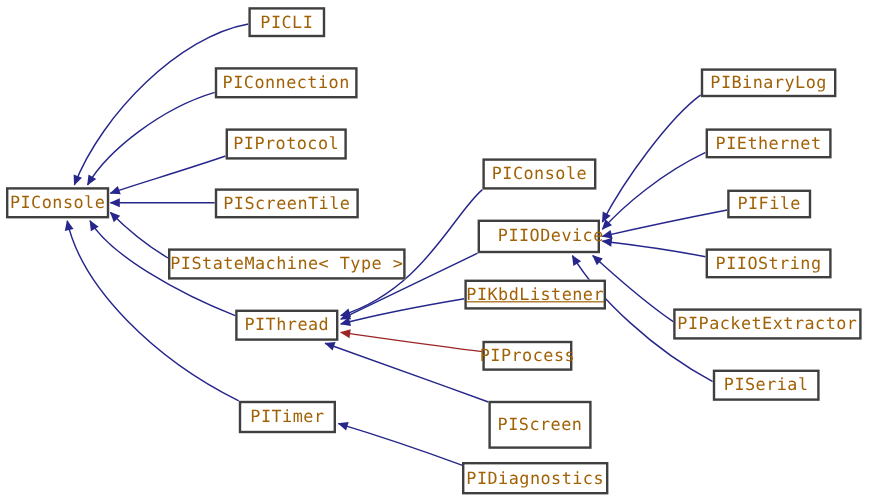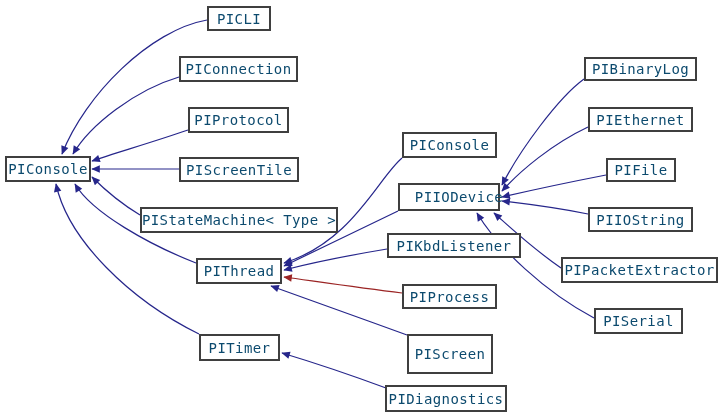--- a/index.html
+++ b/index.html
@@ -15,21 +15,21 @@
     position: absolute;
     left: 0; top: 0;
     z-index: 1;
     pointer-events: none;
   }
   .node {
     position: absolute;
     box-sizing: border-box;
     background: #ffffff;
     border: 2px solid #3f3f3f;
-    color: #0c4a6e;
+    color: #a16207;
     font-size: 14px;
     line-height: 1;
     display: flex;
     align-items: center;
     justify-content: center;
     white-space: pre;
     z-index: 2;
     letter-spacing: 0.4px;
     cursor: pointer;
   }
@@ -79,22 +79,22 @@
   <div class="node root" style="left:5px; top:156px; width:86px; height:26px;">PIConsole</div>
   <div class="node" style="left:207px; top:6px; width:64px; height:25px;">PICLI</div>
   <div class="node" style="left:179px; top:56px; width:119px; height:26px;">PIConnection</div>
   <div class="node" style="left:188px; top:107px; width:101px; height:26px;">PIProtocol</div>
   <div class="node" style="left:179px; top:157px; width:120px; height:25px;">PIScreenTile</div>
   <div class="node" style="left:140px; top:207px; width:198px; height:26px;">PIStateMachine&lt; Type &gt;</div>
   <div class="node" style="left:196px; top:258px; width:86px; height:26px;">PIThread</div>
   <div class="node" style="left:199px; top:334px; width:81px; height:27px;">PITimer</div>
   <div class="node" style="left:402px; top:132px; width:95px; height:26px;">PIConsole</div>
   <div class="node" style="left:398px; top:183px; width:102px; height:28px;padding-left:20px;">PIIODevice</div>
-  <div class="node" style="left:387px; top:233px; width:134px; height:25px;">PIKbdListener</div>
-  <div class="node" style="left:402px; top:284px; width:95px; height:25px;">PIProcess</div>
+  <div class="node" style="left:387px; top:233px; width:118px; height:25px;text-decoration:underline;">PIKbdListener</div>
+  <div class="node" style="left:402px; top:284px; width:75px; height:25px;">PIProcess</div>
   <div class="node" style="left:407px; top:334px; width:86px; height:40px;">PIScreen</div>
   <div class="node" style="left:385px; top:385px; width:122px; height:27px;">PIDiagnostics</div>
   <div class="node" style="left:584px; top:57px; width:113px; height:24px;">PIBinaryLog</div>
   <div class="node" style="left:588px; top:107px; width:105px; height:25px;">PIEthernet</div>
   <div class="node" style="left:606px; top:158px; width:70px; height:24px;">PIFile</div>
   <div class="node" style="left:588px; top:207px; width:105px; height:25px;">PIIOString</div>
   <div class="node" style="left:561px; top:257px; width:157px; height:26px;">PIPacketExtractor</div>
   <div class="node" style="left:594px; top:308px; width:89px; height:26px;">PISerial</div>
 
 </div>

